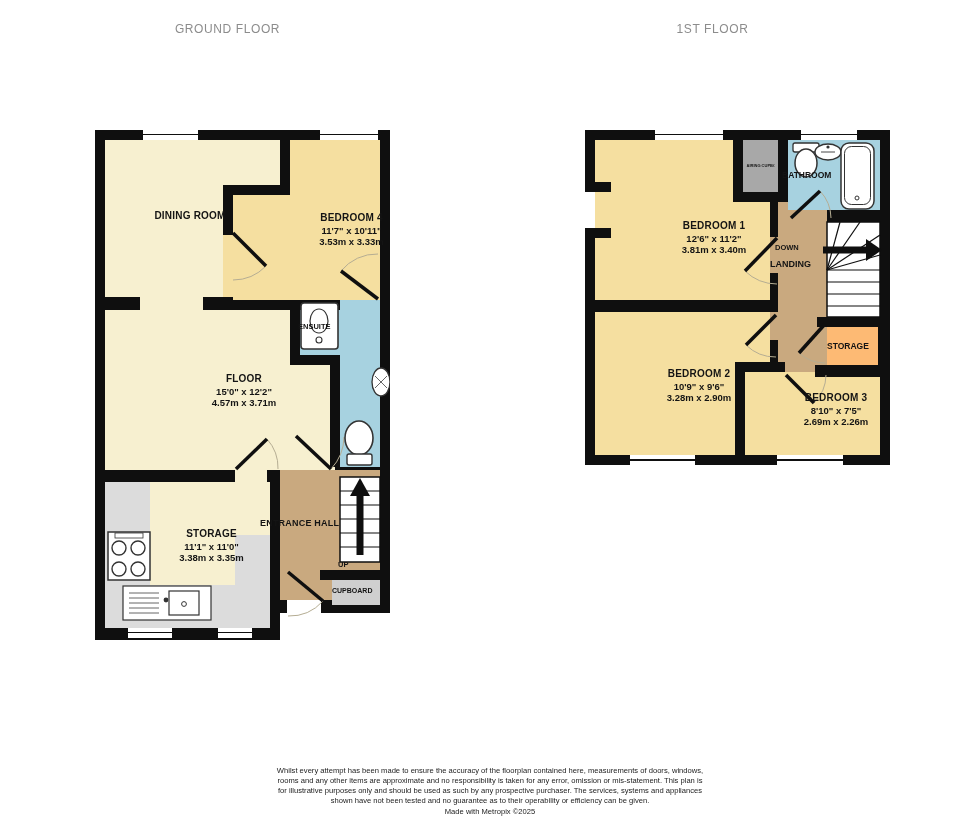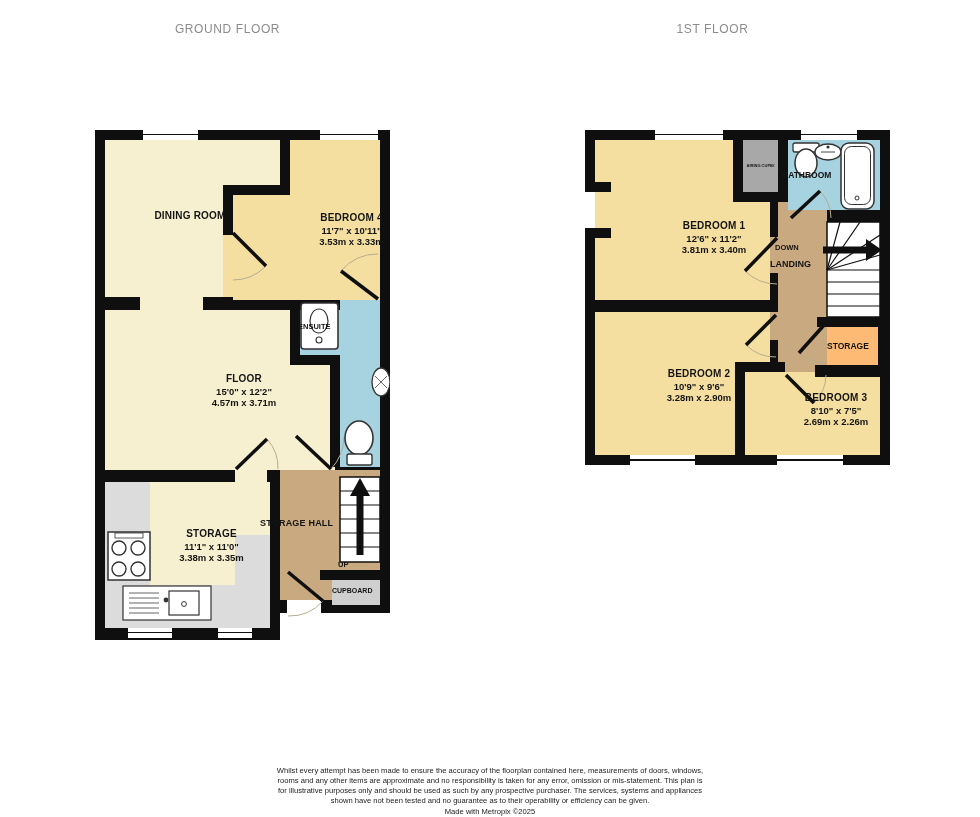--- a/index.html
+++ b/index.html
@@ -146,21 +146,21 @@
       <div class="rname">FLOOR</div>
       <div class="rdim">15'0" x 12'2"</div>
       <div class="rdim">4.57m x 3.71m</div>
     </div>
     <div class="small-label" style="left:203px;top:192px;width:92px;font-size:7.5px;">ENSUITE</div>
     <div class="rlabel" style="left:10px;top:398px;width:165px;">
       <div class="rname">STORAGE</div>
       <div class="rdim">11'1" x 11'0"</div>
       <div class="rdim">3.38m x 3.35m</div>
     </div>
-    <div class="small-label" style="left:165px;top:388px;width:130px;font-size:9px;letter-spacing:.2px;">STORAGE HALL</div>
+    <div class="small-label" style="left:165px;top:388px;width:130px;font-size:9px;letter-spacing:.2px;">ENTRANCE HALL</div>
     <div class="small-label" style="left:243px;top:430px;width:46px;font-size:7.5px;">UP</div>
   </div>
 
   <div class="floor" style="left:585px;top:130px;width:305px;height:335px;">
 
     <div class="yellow" style="left:10px;top:10px;width:138px;height:52px;"></div>
     <div class="yellow" style="left:10px;top:62px;width:175px;height:108px;"></div>
     <div class="graybox" style="left:158px;top:10px;width:35px;height:52px;background:#a8a8a8;">
       <div class="tinytext" style="position:absolute;left:0;top:22px;width:35px;text-align:center;color:#141414;">AIRING CUPBOARD</div>
     </div>

